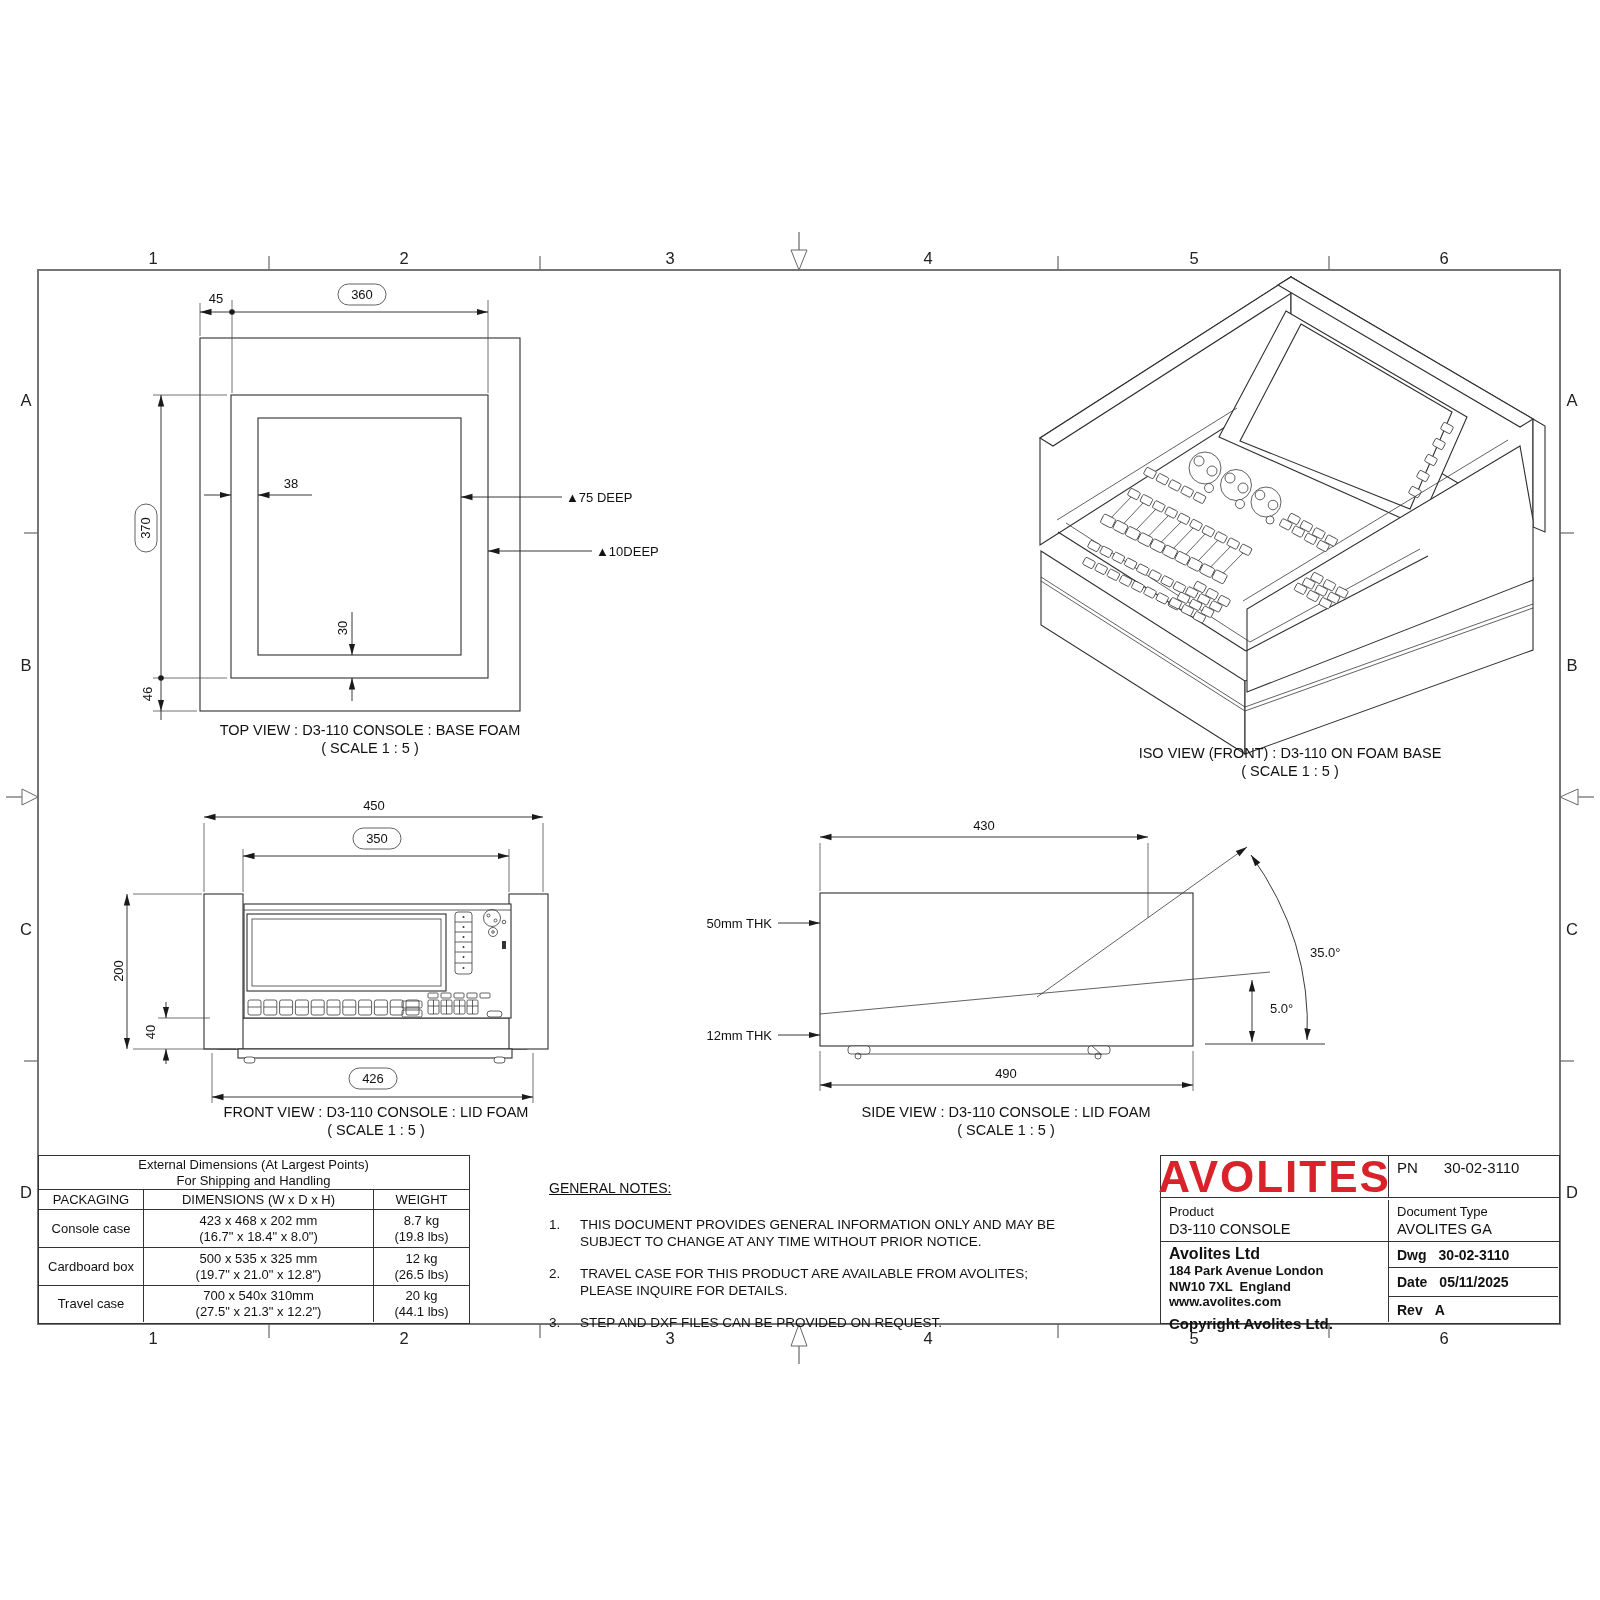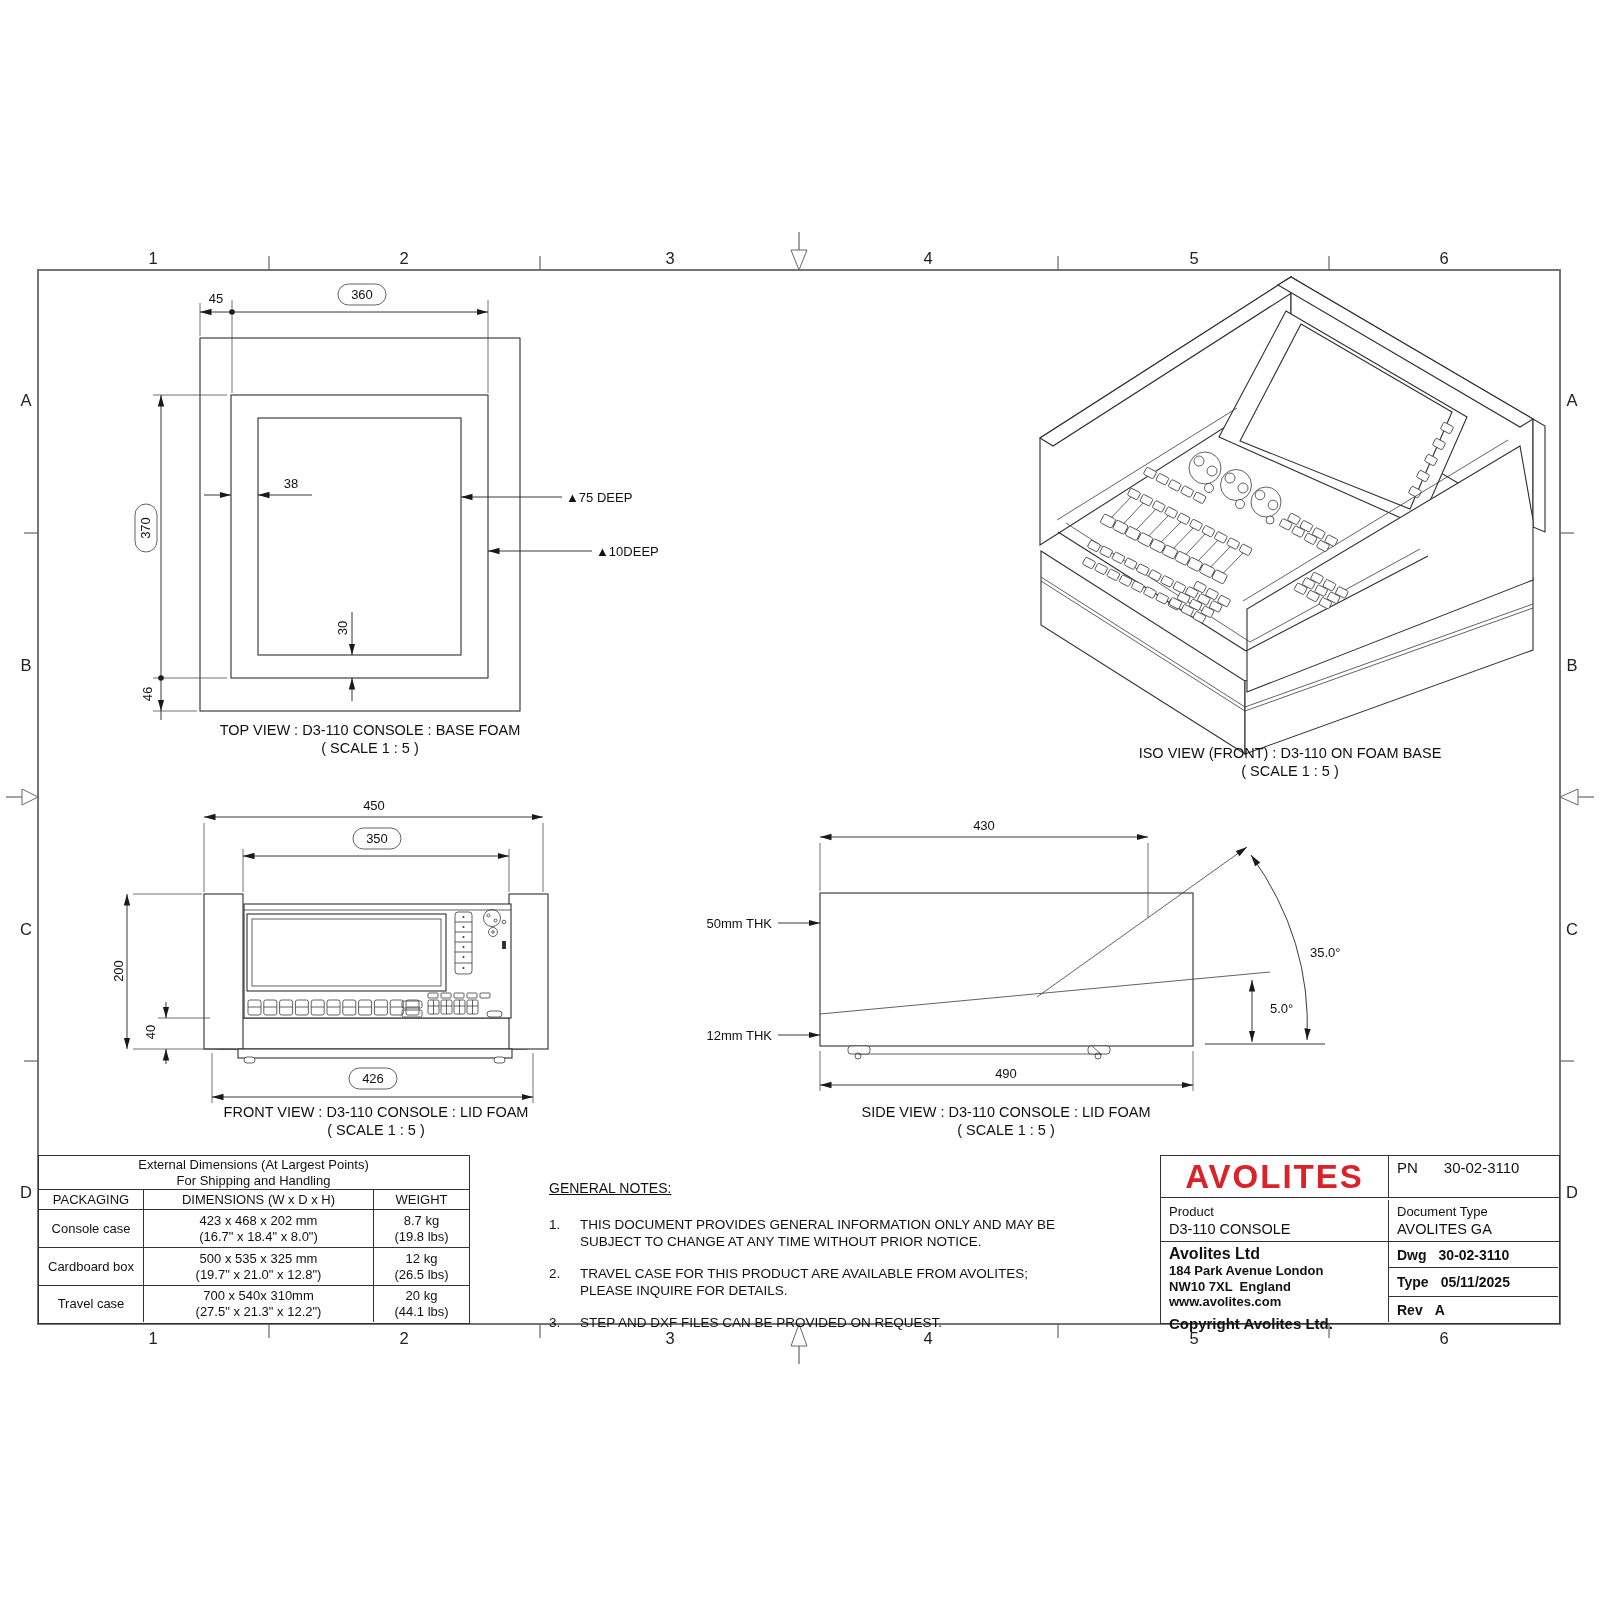--- a/index.html
+++ b/index.html
@@ -32,21 +32,21 @@
   .notes .nh{text-decoration:underline;margin-bottom:19px;font-size:14px;}
   .notes .ni{display:flex;margin-bottom:15px;}
   .notes .nn{width:31px;flex:none;}
   .tb{position:absolute;left:1160px;top:1155px;width:400px;height:169px;border:1.5px solid #333;
       box-sizing:border-box;background:#fff;font-size:13.5px;}
   .tb .r{display:flex;box-sizing:border-box;}
   .tb .cell{box-sizing:border-box;padding:3px 8px;}
   .tb .lc{width:228px;border-right:1px solid #333;}
   .tb .rc{width:169px;}
   .tb .hb{border-bottom:1px solid #333;}
-  .logo{font-size:33px;font-weight:bold;letter-spacing:2px;color:#d9232a;
+  .logo{font-size:44px;font-weight:bold;letter-spacing:2px;color:#d9232a;
         line-height:39px;transform:scaleY(1.02);}
   .pnrow{display:flex;align-items:flex-start;height:100%;gap:26px;font-size:15px;}
   .lbl{font-size:13px;line-height:17px;}
   .val{font-size:14.5px;line-height:18px;}
   .company{font-size:16px;line-height:18px;}
   .addr{font-size:13px;line-height:15.5px;white-space:pre-wrap;}
   .copy{font-size:15px;margin-top:5px;}
   .kv{display:flex;gap:12px;align-items:center;height:100%;font-size:14px;}
 </style>
 </head>
@@ -582,21 +582,21 @@
     </div>
     <div class="rc" style="display:flex;flex-direction:column;">
       <div class="cell" style="height:26px;border-bottom:1px solid #333;">
         <div class="kv">
           <span>Dwg</span>
           <span>30-02-3110</span>
         </div>
       </div>
       <div class="cell" style="height:29px;border-bottom:1px solid #333;">
         <div class="kv">
-          <span>Type</span>
+          <span>Date</span>
           <span>05/11/2025</span>
         </div>
       </div>
       <div class="cell" style="flex:1;">
         <div class="kv">
           <span>Rev</span>
           <span>A</span>
         </div>
       </div>
     </div>

